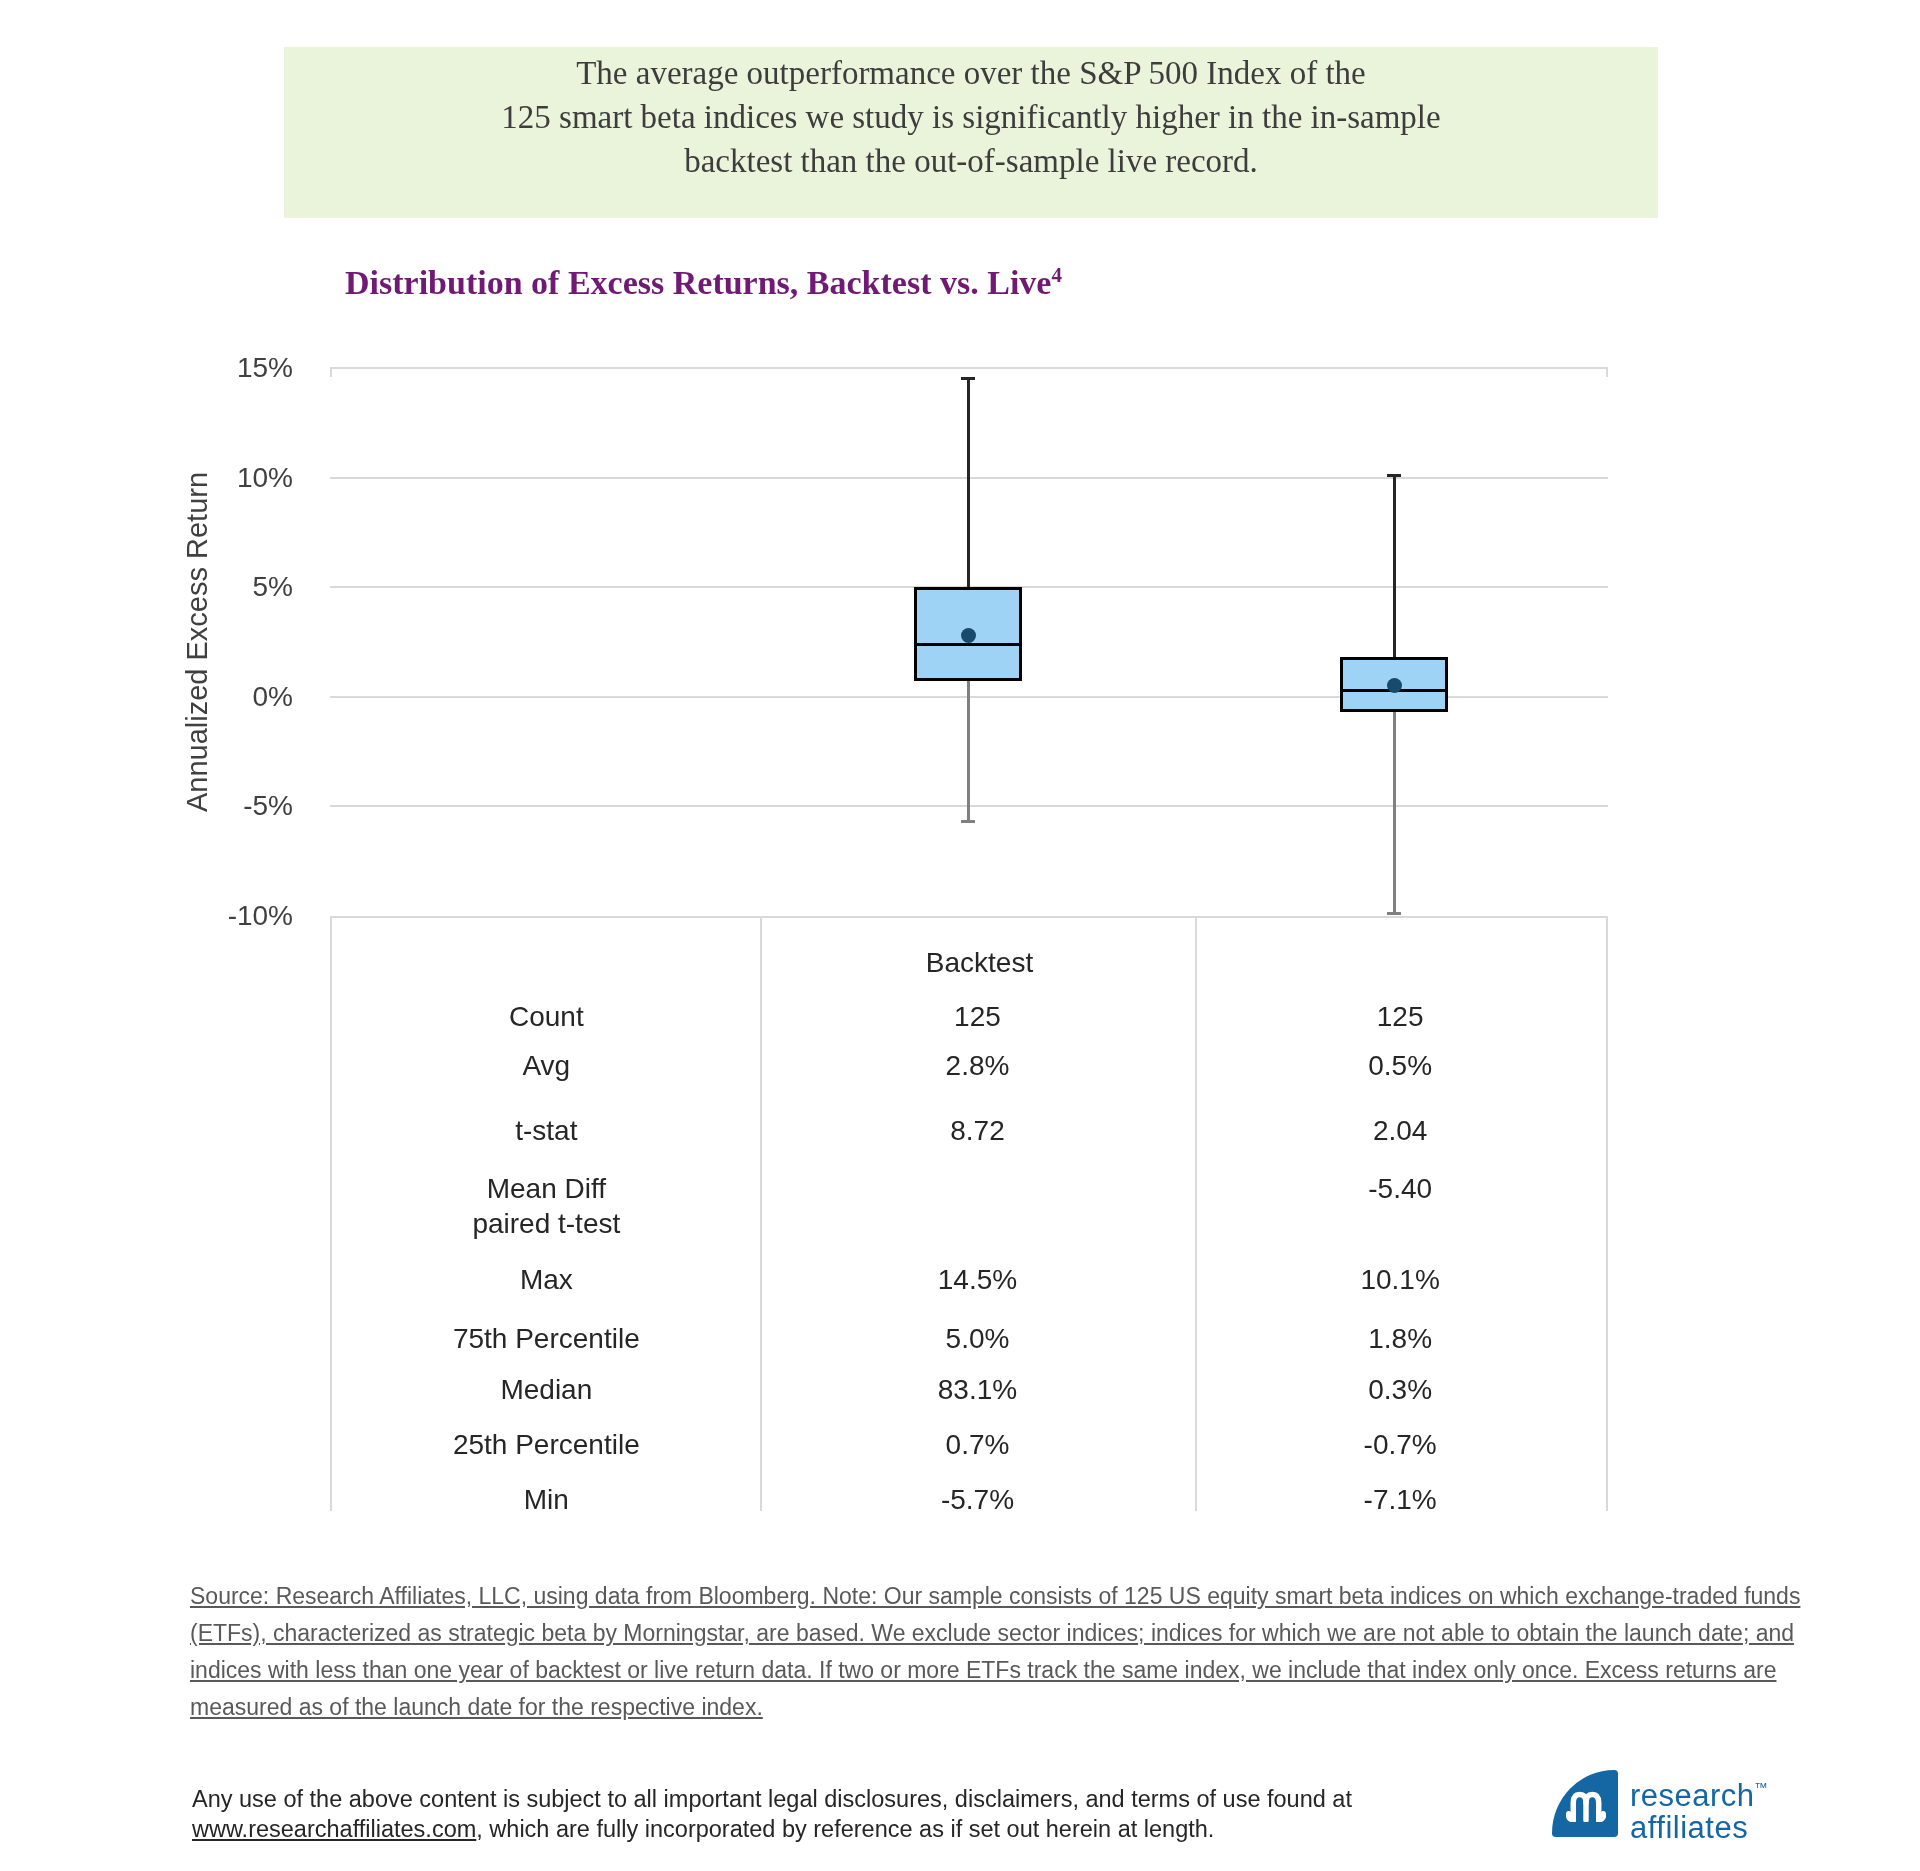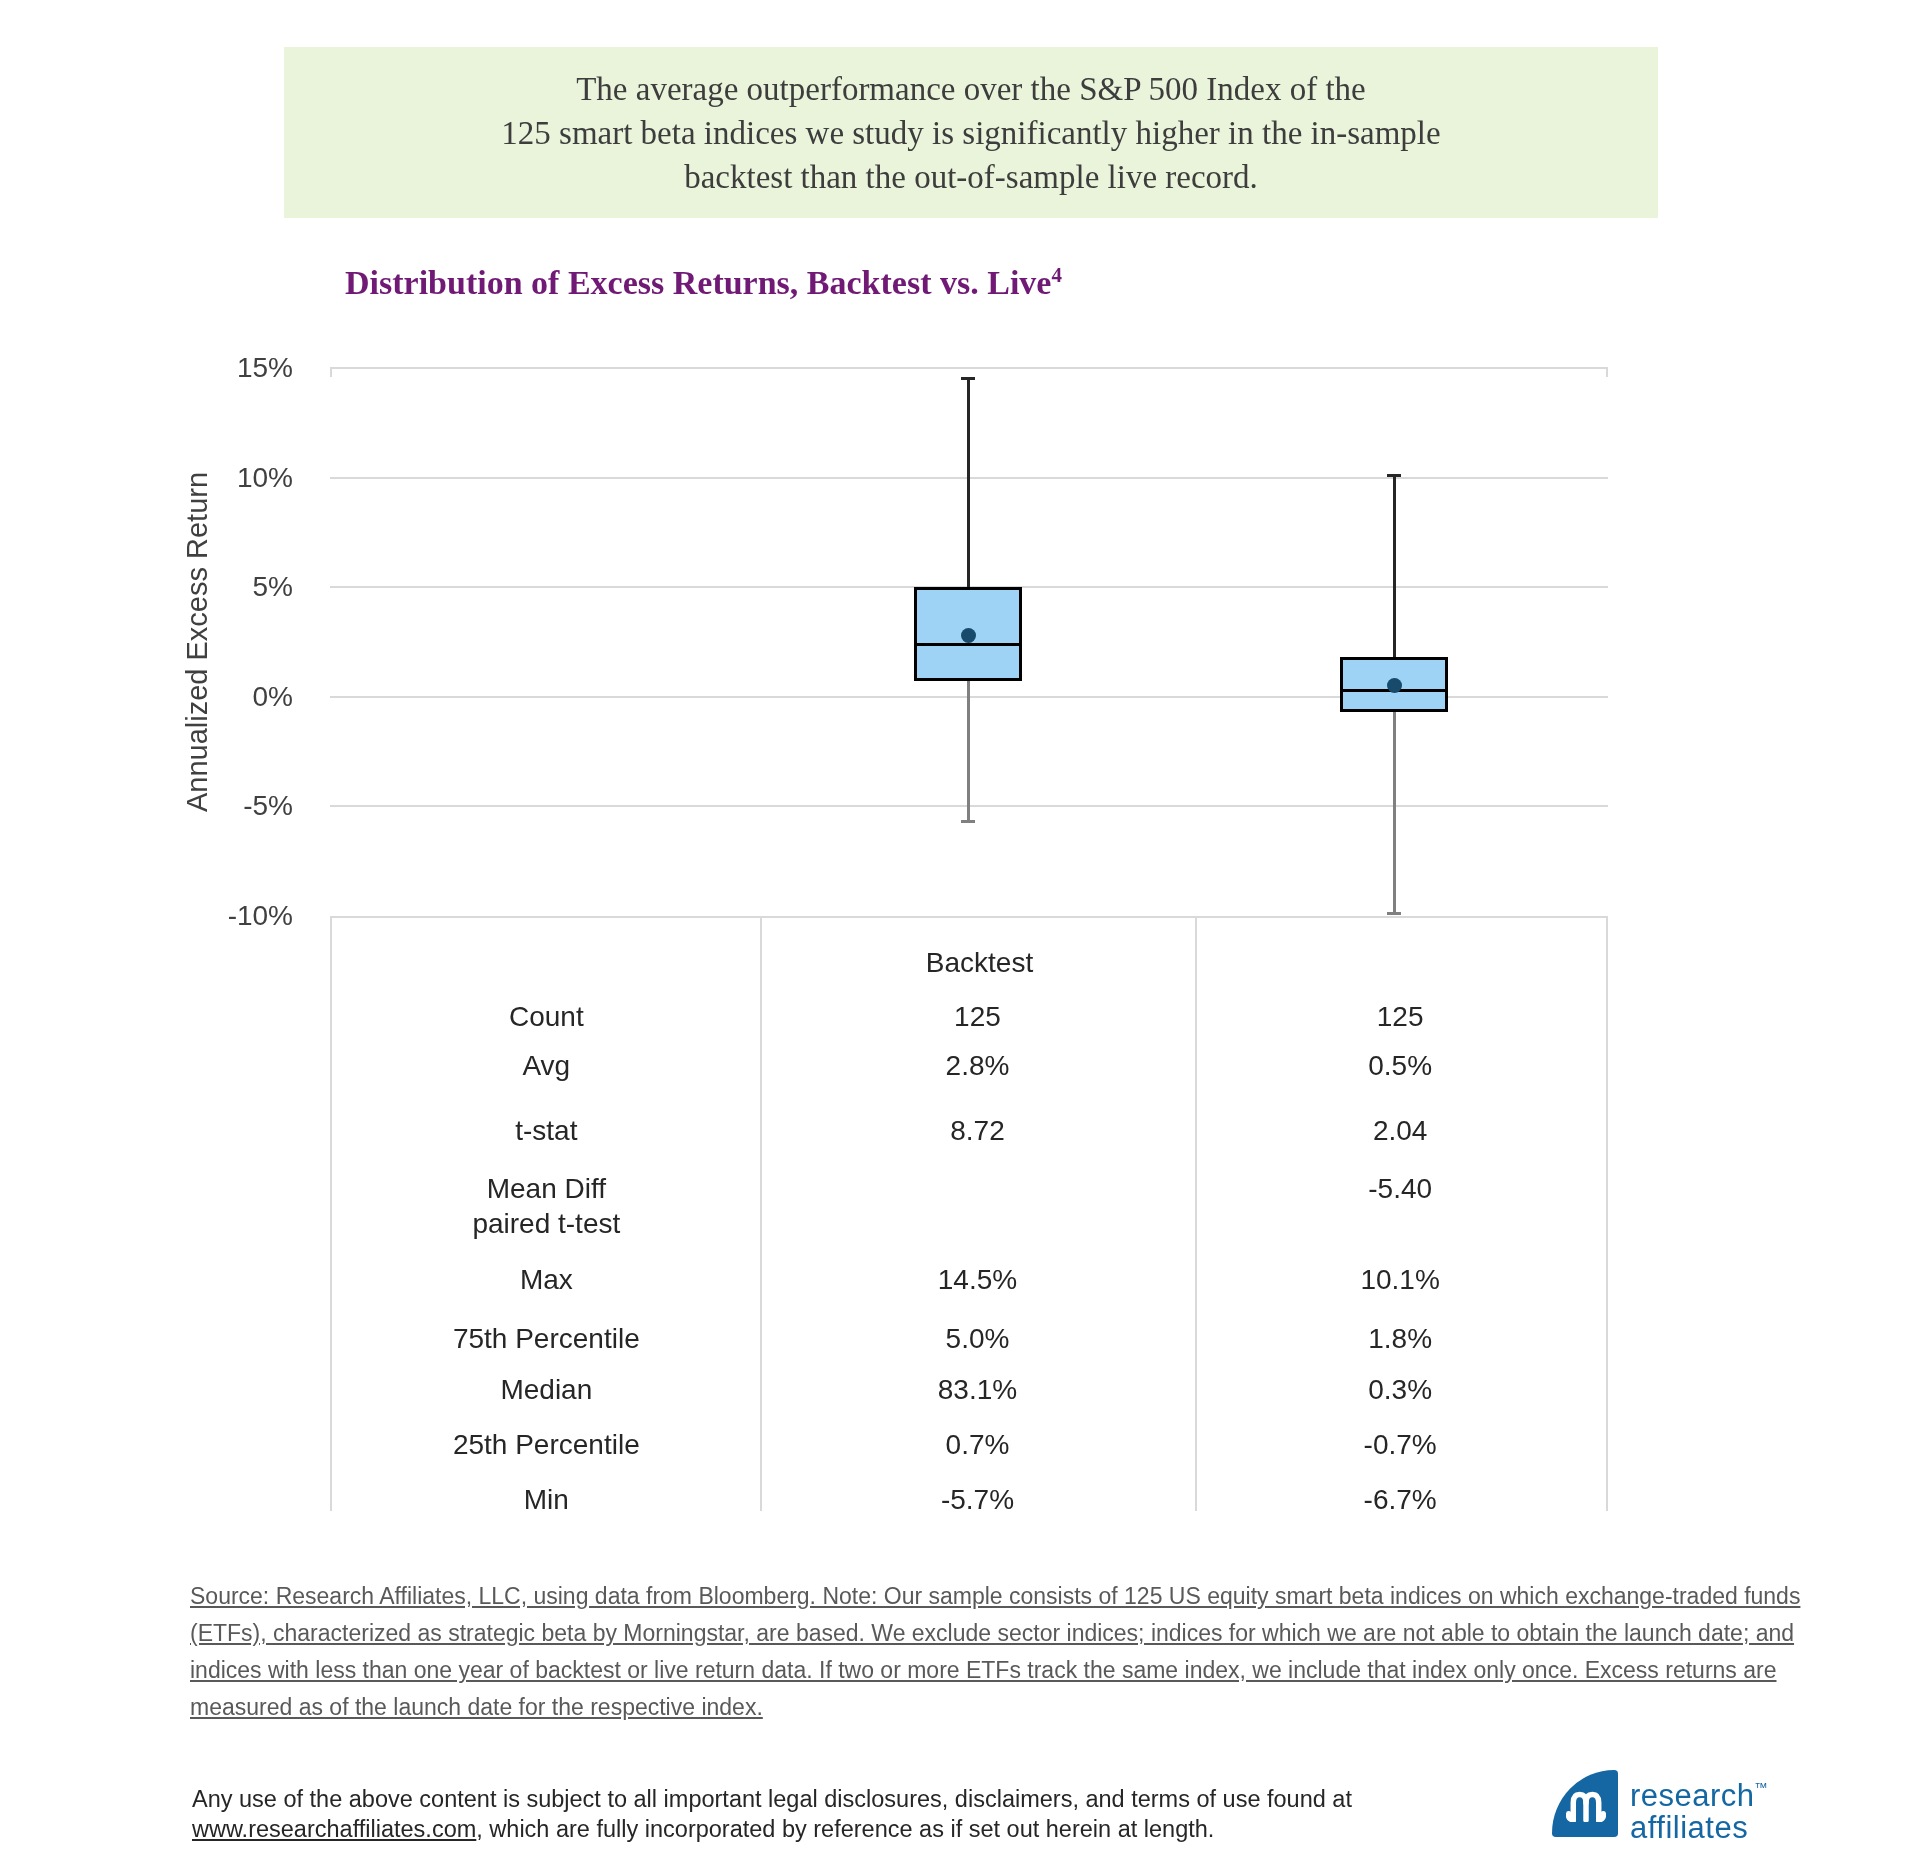--- a/index.html
+++ b/index.html
@@ -1,20 +1,20 @@
 <!DOCTYPE html>
 <html><head>
 <meta charset="utf-8">
 <style>
   html,body{margin:0;padding:0;background:#ffffff;}
   #page{position:relative;width:1920px;height:1871px;background:#ffffff;overflow:hidden;
         font-family:"Liberation Sans","DejaVu Sans",sans-serif;}
   
   #callout{position:absolute;left:284px;top:47px;width:1374px;height:171px;background:#E9F4DA;
-           text-align:center;padding-top:20px;box-sizing:border-box;}
+           text-align:center;padding-top:4px;box-sizing:border-box;}
   .callout-line{font-family:"Liberation Serif","DejaVu Serif",serif;font-size:33px;line-height:44px;color:#3D3D3D;}
   
   #chart-title{position:absolute;left:345px;top:263px;font-family:Liberation Serif, serif;
                font-size:34px;font-weight:bold;color:#701a75;white-space:nowrap;}
   #chart-title sup{font-size:21px;font-weight:bold;}
   
   .ytick{position:absolute;left:143px;width:150px;height:34px;line-height:34px;text-align:right;
          font-size:28px;color:#404040;}
   #y-axis-title{position:absolute;left:197px;top:642px;transform:translate(-50%,-50%) rotate(-90deg);
                 font-size:29px;color:#404040;white-space:nowrap;}
@@ -152,21 +152,21 @@
           <div>25th Percentile</div>
         </div>
       <div class="cell c1">0.7%</div>
       <div class="cell c2">-0.7%</div>
     </div>
     <div class="trow" style="top:564px;">
       <div class="cell c0">
           <div>Min</div>
         </div>
       <div class="cell c1">-5.7%</div>
-      <div class="cell c2">-6.7%</div>
+      <div class="cell c2">-7.1%</div>
     </div>
   </div>
 
   <div id="source-note">
     <div class="src-line">Source: Research Affiliates, LLC, using data from Bloomberg. Note: Our sample consists of 125 US equity smart beta indices on which exchange-traded funds</div>
     <div class="src-line">(ETFs), characterized as strategic beta by Morningstar, are based. We exclude sector indices; indices for which we are not able to obtain the launch date; and</div>
     <div class="src-line">indices with less than one year of backtest or live return data. If two or more ETFs track the same index, we include that index only once. Excess returns are</div>
     <div class="src-line">measured as of the launch date for the respective index.</div>
   </div>
 

